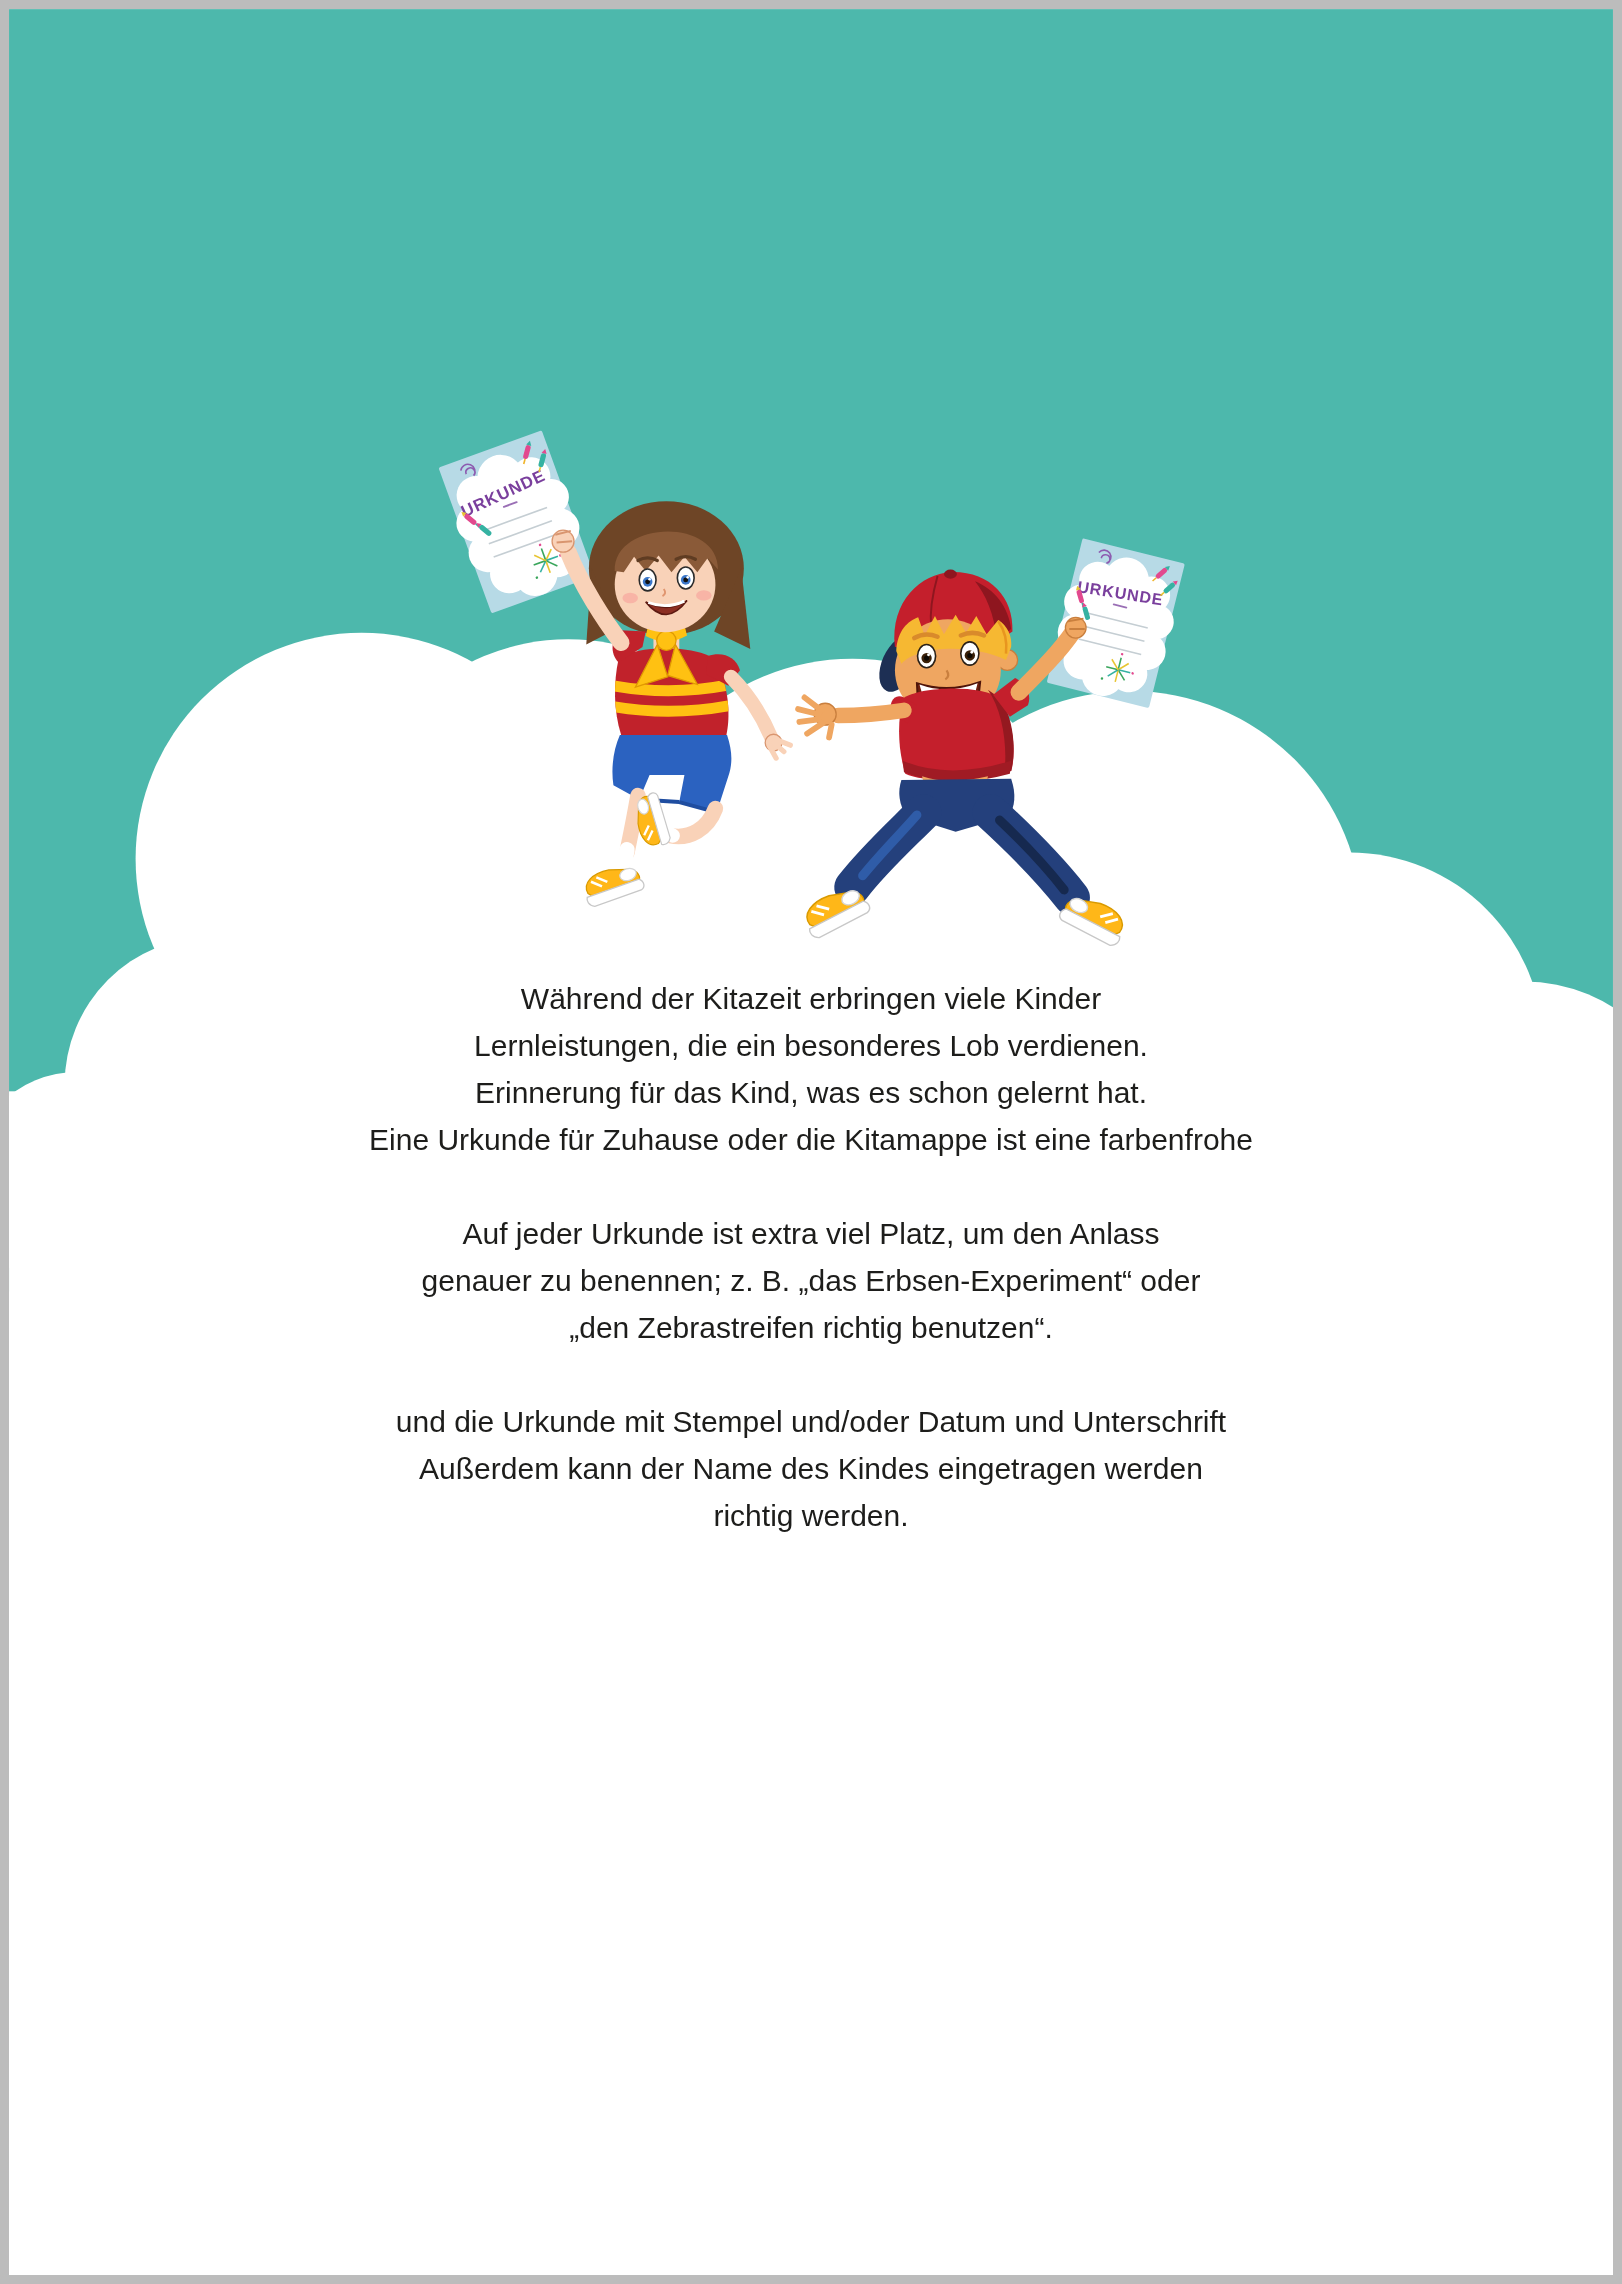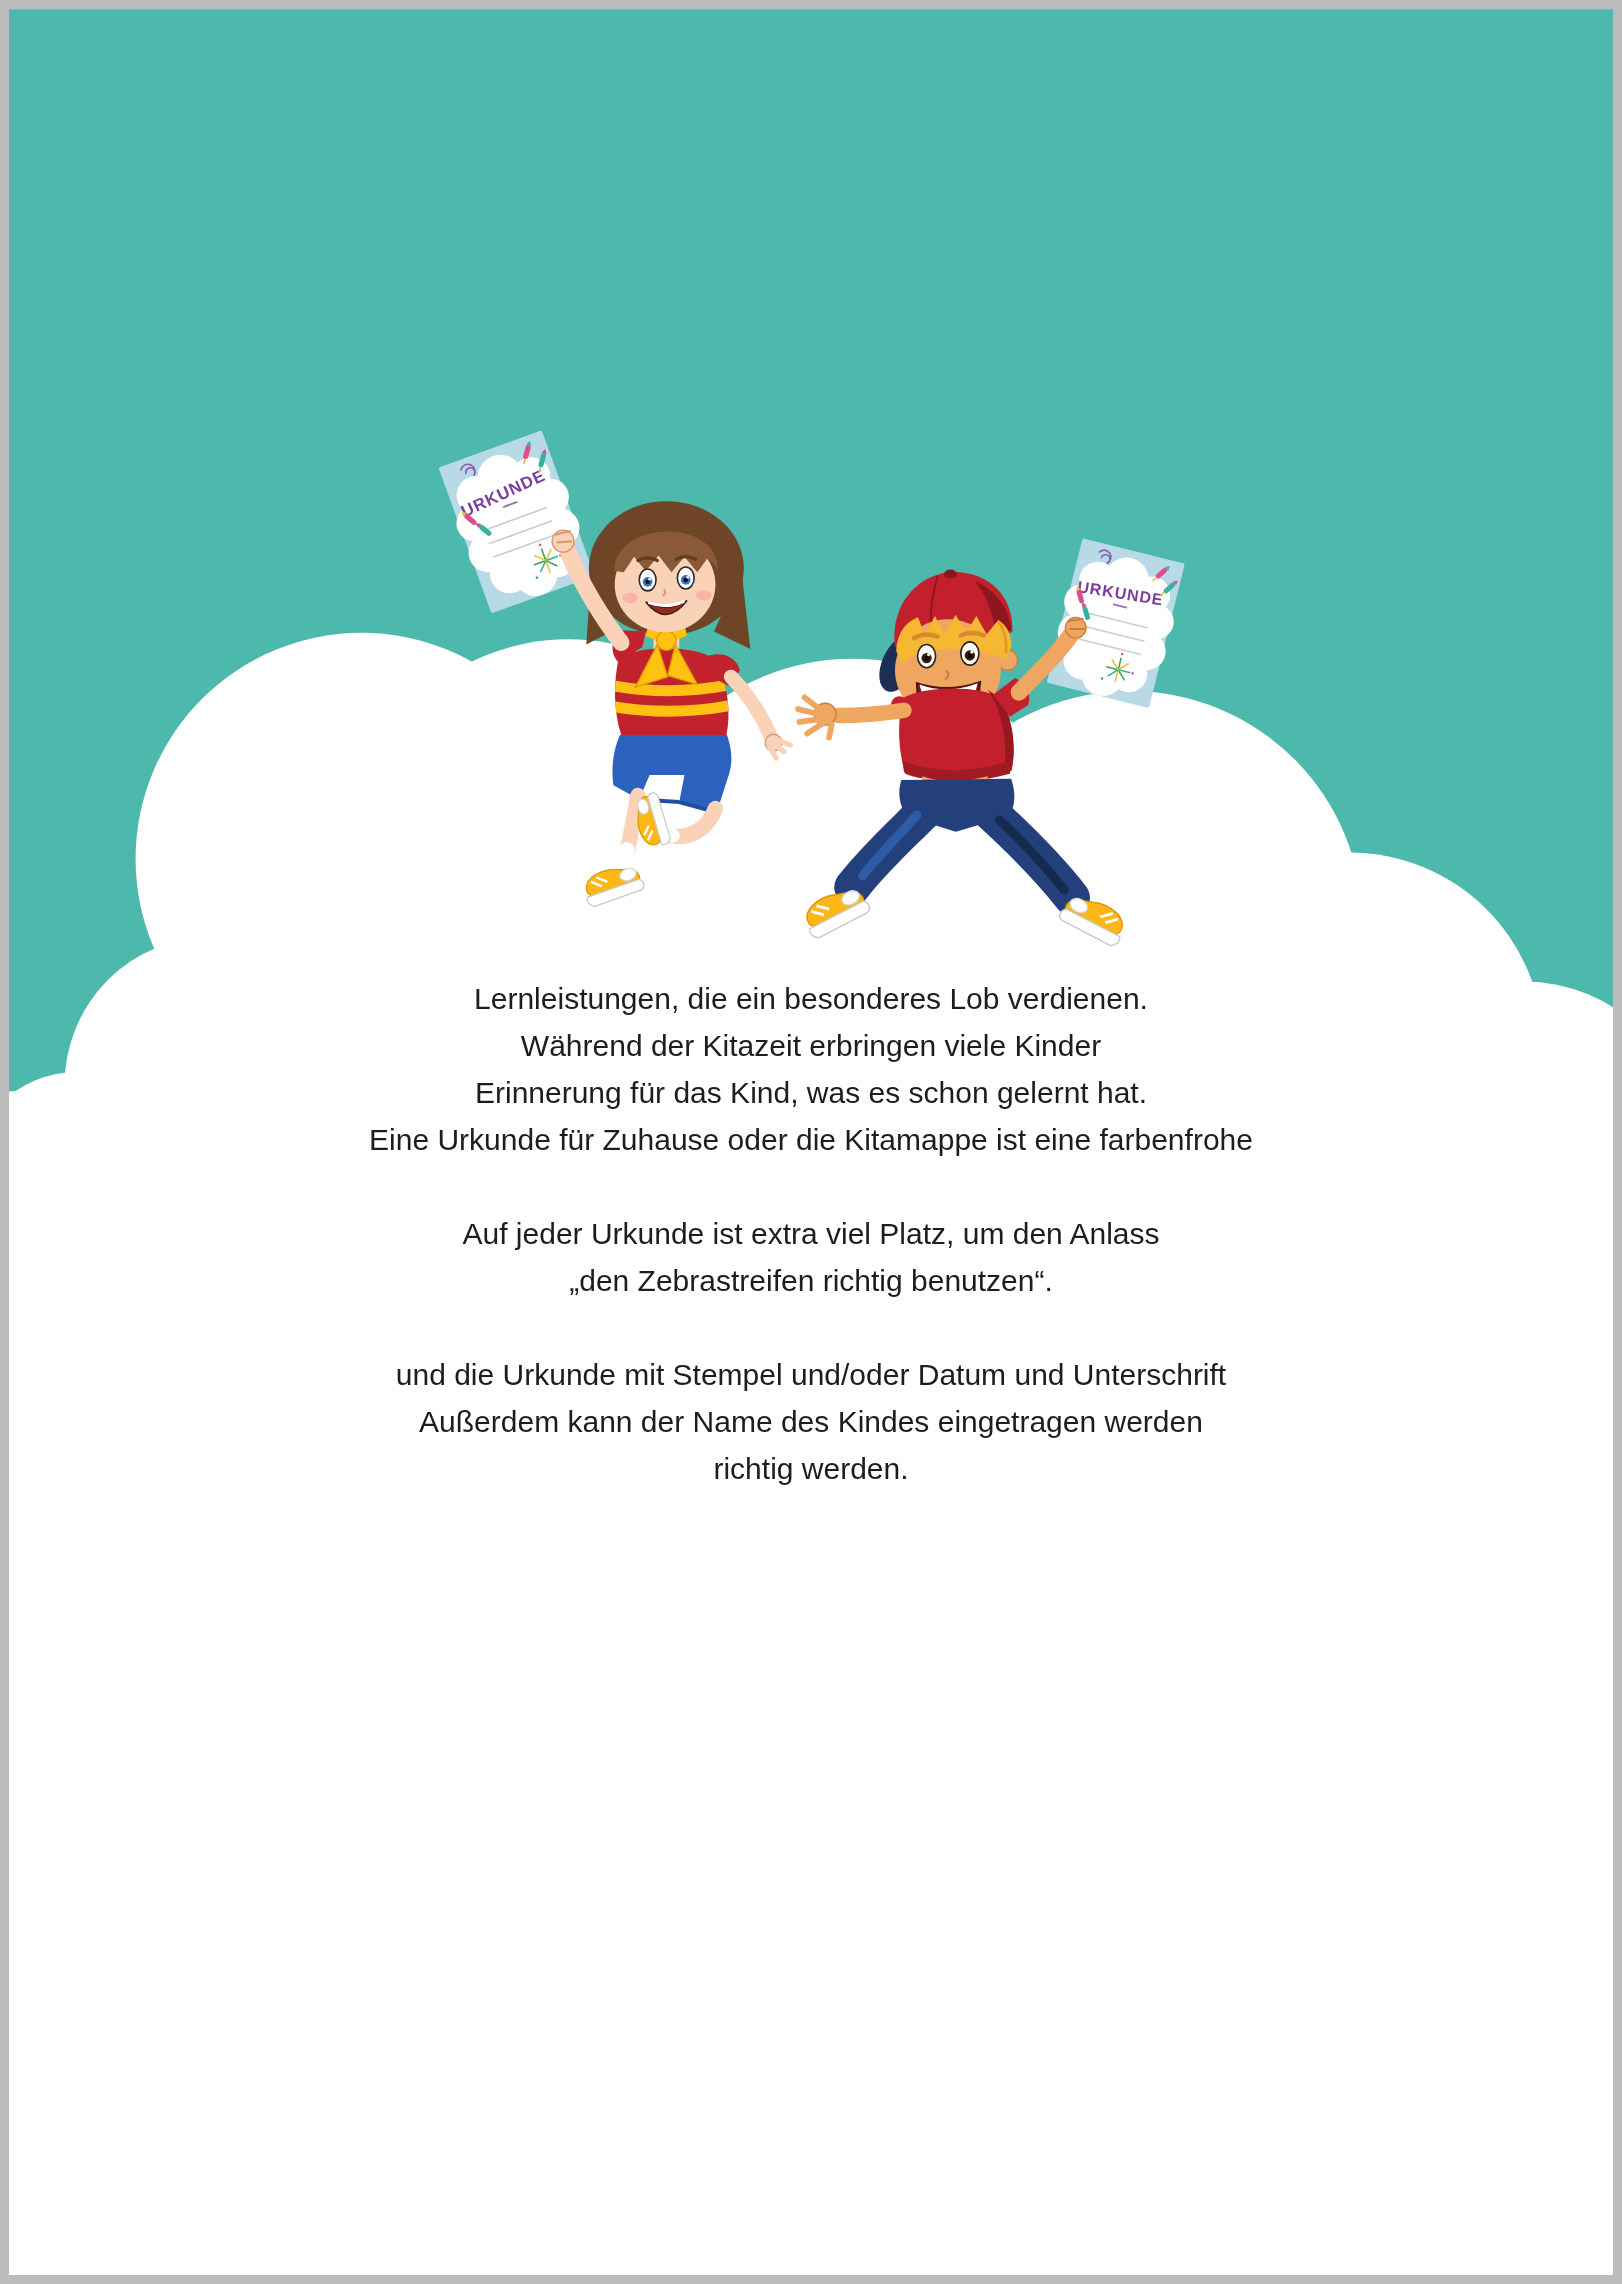--- a/index.html
+++ b/index.html
@@ -269,27 +269,28 @@
         <use href="#shoe"></use>
       </g>
       <g transform="translate(1692,1414) scale(-1.1,1.1) rotate(-26)">
         <use href="#shoe"></use>
       </g>
     </g>
   </svg>
 
   <div class="copy">
     <p>
+      <span class="line">Während der Kitazeit erbringen viele Kinder</span>
       <span class="line">Lernleistungen, die ein besonderes Lob verdienen.</span>
-      <span class="line">Während der Kitazeit erbringen viele Kinder</span>
       <span class="line">Erinnerung für das Kind, was es schon gelernt hat.</span>
       <span class="line">Eine Urkunde für Zuhause oder die Kitamappe ist eine farbenfrohe</span>
     </p>
     <p>
       <span class="line">Auf jeder Urkunde ist extra viel Platz, um den Anlass</span>
+      <span class="line">genauer zu benennen; z. B. „das Erbsen-Experiment“ oder</span>
       <span class="line">„den Zebrastreifen richtig benutzen“.</span>
     </p>
     <p>
       <span class="line">und die Urkunde mit Stempel und/oder Datum und Unterschrift</span>
       <span class="line">Außerdem kann der Name des Kindes eingetragen werden</span>
       <span class="line">richtig werden.</span>
     </p>
   </div>
 
   <div class="frame"></div>

